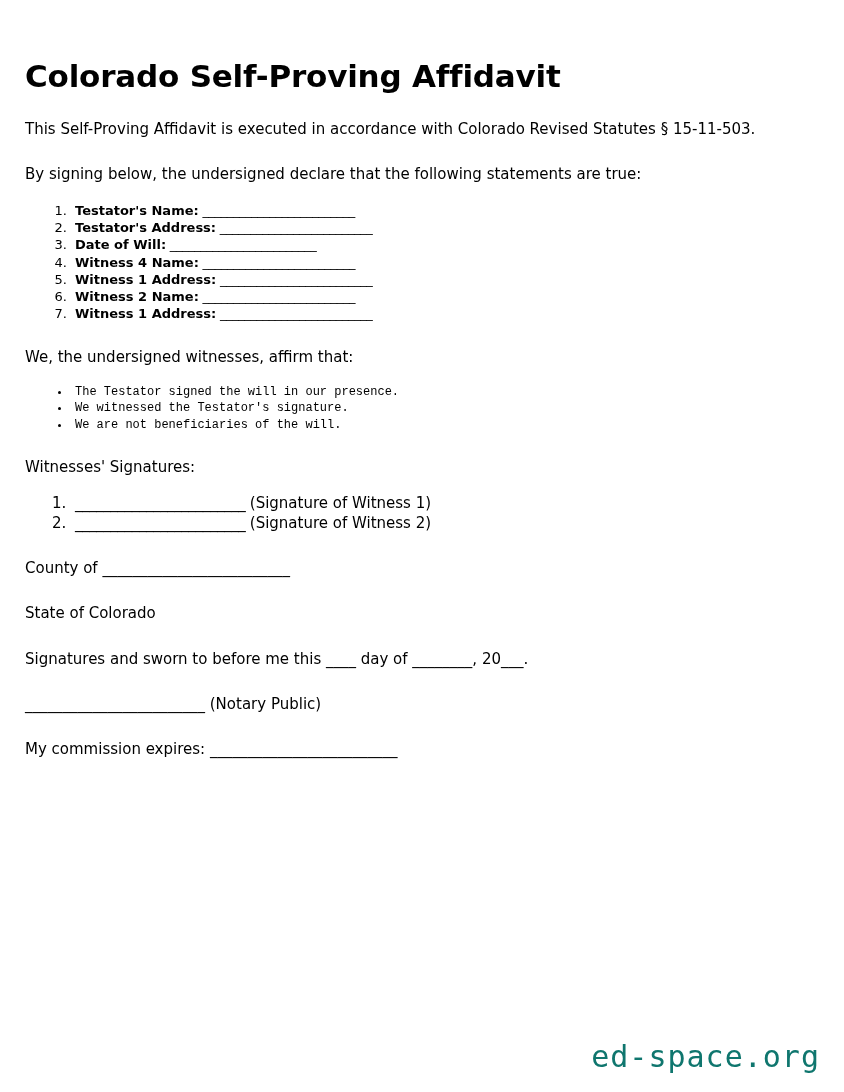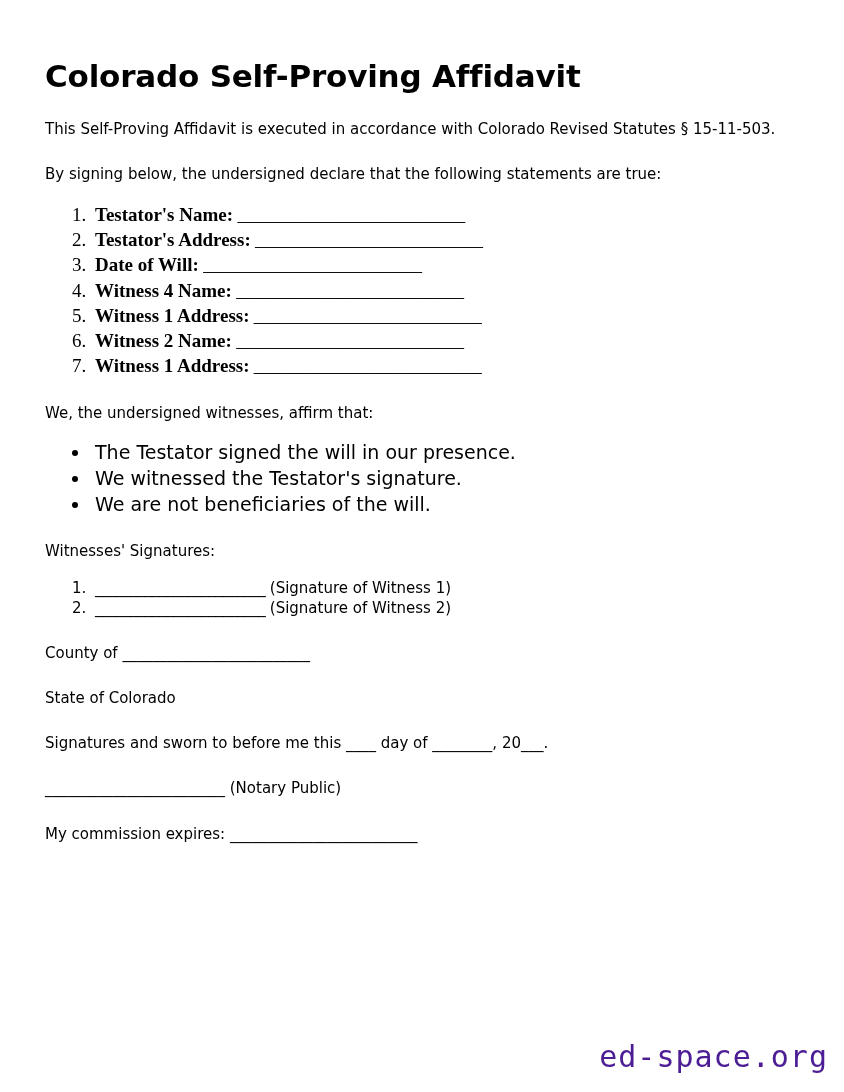--- a/index.html
+++ b/index.html
@@ -6,61 +6,61 @@
     margin: 0;
     padding: 0;
     background: #ffffff;
   }
   .page {
     position: relative;
     width: 844px;
     height: 1092px;
     background: #ffffff;
     box-sizing: border-box;
-    padding: 46px 60px 0 45px;
+    padding: 46px 60px 0 25px;
     font-family: "DejaVu Sans", sans-serif;
     color: #000000;
     overflow: hidden;
   }
   .doc-title {
     font-size: 31px;
     font-weight: bold;
     letter-spacing: -0.2px;
     margin: 12px 0 0 0;
     line-height: 1.2;
   }
   p.para {
     font-size: 15px;
     line-height: 1.42;
     margin: 24px 0 0 0;
     max-width: 742px;
   }
   ol.fields {
     margin: 16px 0 0 0;
     padding-left: 46px;
-    font-size: 19px;
+    font-size: 13px;
     line-height: 1.33;
-    font-family: Liberation Serif, serif;
   }
   ol.fields li {
     padding-left: 4px;
   }
   ol.fields li .lbl {
     font-weight: bold;
   }
   ol.fields li .blank {
     font-weight: normal;
     letter-spacing: -0.4px;
   }
   ul.affirm {
     margin: 16px 0 0 0;
     padding-left: 46px;
-    font-size: 19px;
+    font-size: 12px;
     line-height: 1.36;
     list-style-type: disc;
+    font-family: Liberation Mono, monospace;
   }
   ul.affirm li {
     padding-left: 4px;
   }
   ol.signatures {
     margin: 16px 0 0 0;
     padding-left: 46px;
     font-size: 15px;
     line-height: 1.33;
   }
@@ -68,26 +68,26 @@
     padding-left: 4px;
   }
   ol.signatures .blank {
     letter-spacing: -0.4px;
   }
   .blank {
     letter-spacing: -0.4px;
   }
   .footer-watermark {
     position: absolute;
-    right: 16px;
+    right: 24px;
     bottom: 18px;
     font-family: "DejaVu Sans Mono", monospace;
     font-size: 30px;
     letter-spacing: 1px;
-    color: #4c1d95;
+    color: #0f766e;
   }
 </style>
 </head>
 <body>
 
 <div class="page">
 
   <h1 class="doc-title">Colorado Self-Proving Affidavit</h1>
 
   <p class="para">This Self-Proving Affidavit is executed in accordance with Colorado Revised Statutes § 15-11-503.</p>

